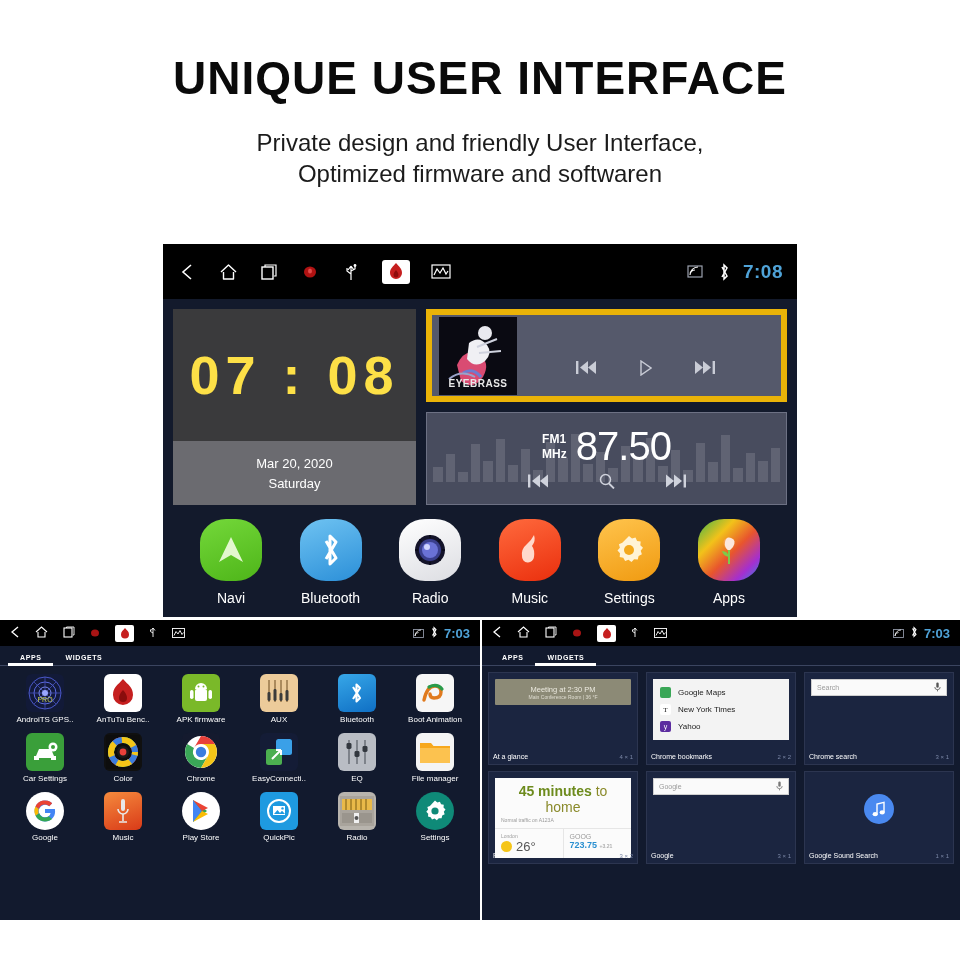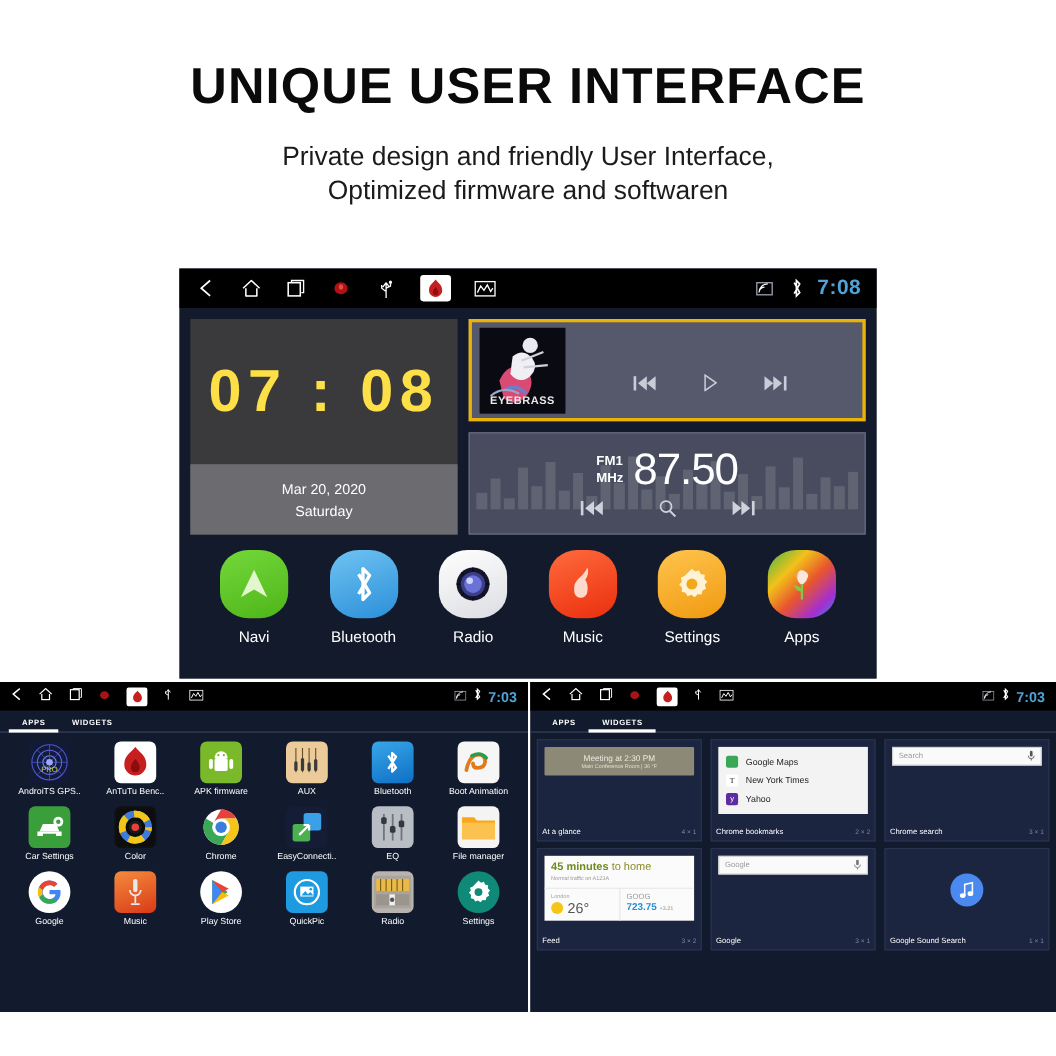--- a/index.html
+++ b/index.html
@@ -23,21 +23,21 @@
   }
 
   
   .hu-wrap { position: absolute; left: 163px; top: 244px; width: 634px; height: 373px; }
   .hu {
     width: 100%; height: 100%;
     background: #131a2c;
     overflow: hidden;
   }
   .statusbar {
-    height: 36px; background: #000000;
+    height: 55px; background: #000000;
     display: flex; align-items: center; padding: 0 14px;
   }
   .sb-left { display: flex; align-items: center; gap: 21px; flex: 1; }
   .sb-right { display: flex; align-items: center; gap: 9px; }
   .sb-ico { width: 20px; height: 20px; display: inline-flex; align-items: center; justify-content: center; }
   .sb-ico svg { display: block; }
   .sb-fire {
     width: 28px; height: 24px; background: #fff; border-radius: 3px;
     display: inline-flex; align-items: center; justify-content: center;
   }
@@ -55,21 +55,21 @@
     color: #fde047; font-size: 54px; font-weight: 700; letter-spacing: 6px;
   }
   .clockcard .dateblk {
     height: 64px; background: #6b6b70; color: #ffffff;
     display: flex; flex-direction: column; align-items: center; justify-content: center;
     gap: 5px; font-size: 13px;
   }
 
   .rightcol { flex: 1; display: flex; flex-direction: column; gap: 10px; }
   .musiccard {
-    height: 93px; background: #55596b; border: 3px solid #eab308;
+    height: 93px; background: #55596b; border: 6px solid #eab308;
     display: flex; align-items: center; padding: 7px;
   }
   .albumart {
     width: 78px; height: 78px; background: #080810;
     position: relative; overflow: hidden; flex-shrink: 0;
   }
   .albumart .band {
     position: absolute; left: 0; right: 0; bottom: 6px; text-align: center;
     font-size: 10px; font-weight: 700; color: #e8e8e8; letter-spacing: .5px;
   }
@@ -142,21 +142,21 @@
   .glance .g2 { font-size: 5px; opacity: .85; }
 
   .bookcard { width: 100%; background: #f3f3f3; padding: 5px 7px; }
   .bookrow { display: flex; align-items: center; gap: 7px; padding: 3px 0; }
   .bookrow .bi { width: 11px; height: 11px; border-radius: 2px; flex-shrink: 0;
                  display: flex; align-items: center; justify-content: center; font-size: 7px; color: #fff; }
   .bookrow .bt { font-size: 8px; color: #222; }
 
   .feedcard { width: 100%; background: #fbfbfb; }
   .feedtop { padding: 5px 6px; }
-  .feedtop .f1 { font-size: 10px; color: #8a8a2a; }
+  .feedtop .f1 { font-size: 14px; color: #8a8a2a; text-align: center; }
   .feedtop .f1 b { color: #6d8b1d; font-weight: 700; }
   .feedtop .f2 { font-size: 5px; color: #9a9a9a; margin-top: 2px; }
   .feedbot { display: flex; border-top: 1px solid #e6e6e6; }
   .feedbot > div { flex: 1; padding: 4px 6px; }
   .feedbot .city { font-size: 5px; color: #a0a0a0; }
   .feedbot .temp { font-size: 13px; color: #555; display: flex; align-items: center; gap: 4px; }
   .feedbot .sun { width: 11px; height: 11px; border-radius: 50%; background: #f5c518; display: inline-block; }
   .feedbot .tk { font-size: 7px; color: #9a9a9a; }
   .feedbot .pr { font-size: 9px; color: #2a8fd0; font-weight: 700; }
   .feedbot .dl { font-size: 5px; color: #b0b0b0; }

